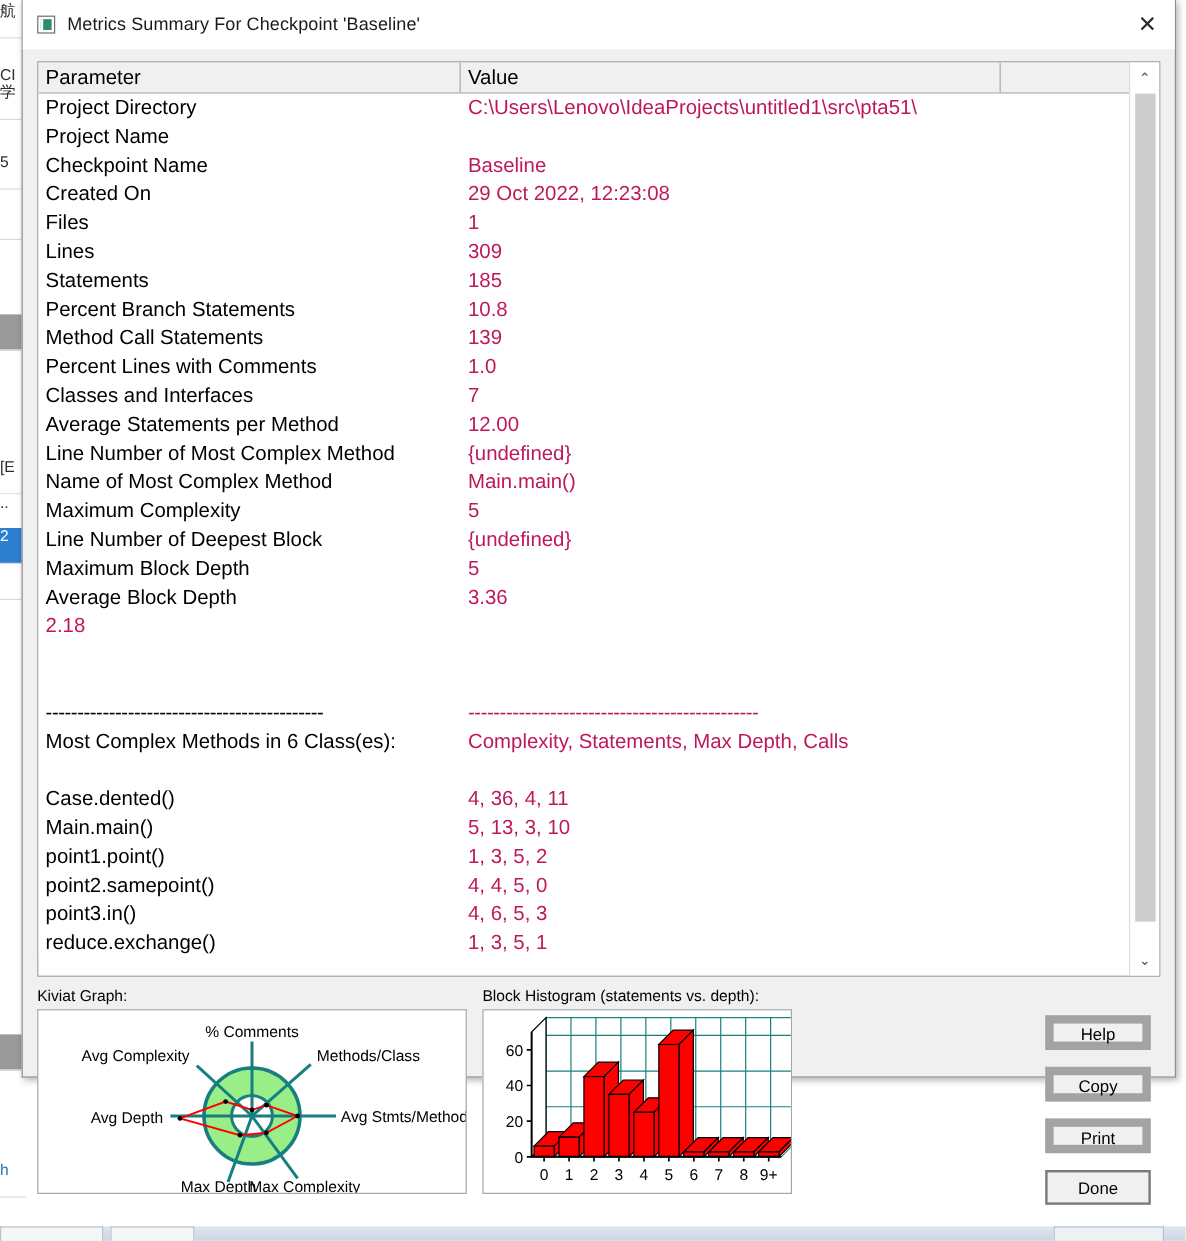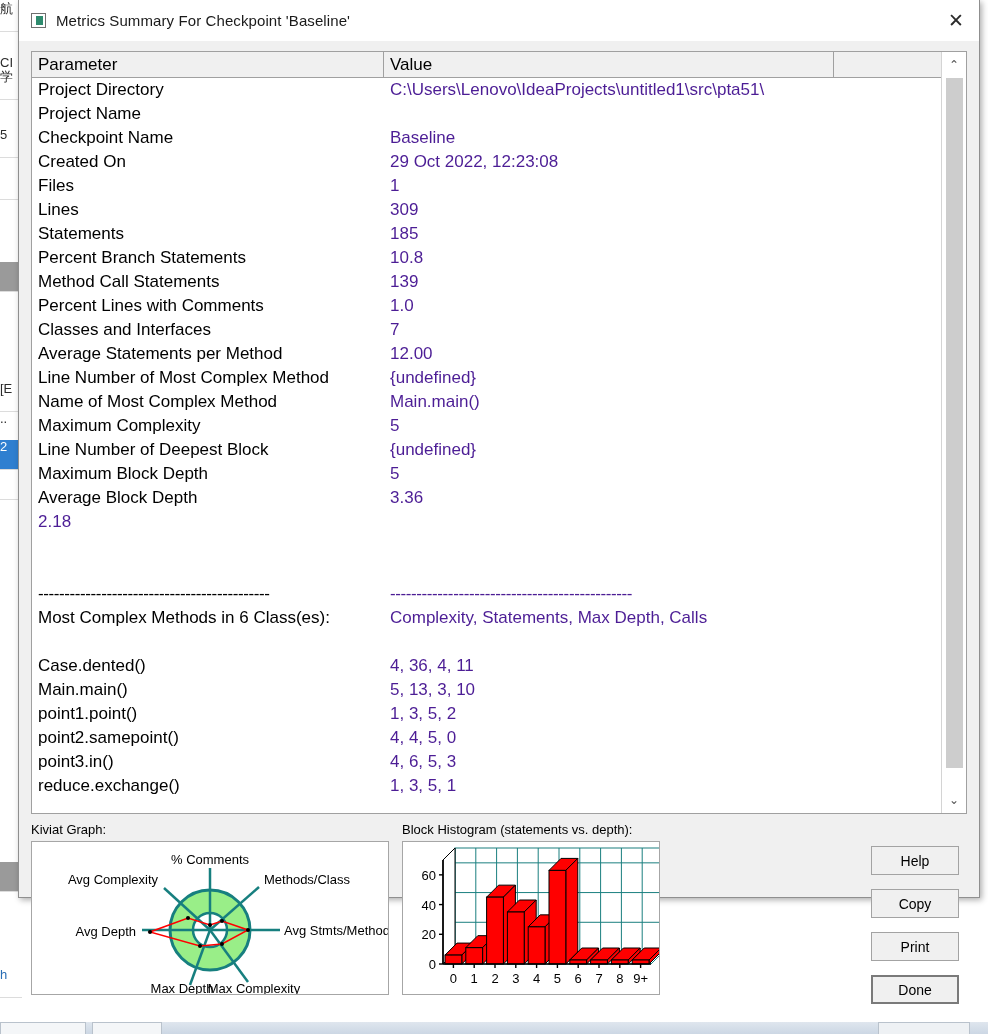--- a/index.html
+++ b/index.html
@@ -107,21 +107,21 @@
 
   #table-rows { position: relative; background: #fff; }
   .trow { display: flex; height: 24px; align-items: center; }
   .trow .c1 {
     width: 352px; flex: none; padding-left: 6px;
     font-size: 17px; color: #000; white-space: nowrap;
     overflow: hidden;
   }
   .trow .c2 {
     flex: 1 1 auto; padding-left: 6px;
-    font-size: 17px; color: #4c1d95; white-space: nowrap;
+    font-size: 17px; color: #be185d; white-space: nowrap;
   }
   .trow.dash .c1, .trow.dash .c2 {
     font-family: "Liberation Sans", sans-serif; letter-spacing: -0.4px;
   }
 
   
   #vscroll {
     width: 25px; flex: none; background: #ffffff;
     border-left: 1px solid #d4d4d4;
     display: flex; flex-direction: column; align-items: center;
@@ -154,21 +154,21 @@
   #kiviat-box { height: 154px; }
   #hist-col { width: 258px; flex: none; margin-left: 13px; }
   #hist-box { height: 154px; }
   #btn-col {
     margin-left: auto; width: 96px; flex: none;
     display: flex; flex-direction: column; gap: 14px;
     padding-top: 24px;
   }
   .dlg-btn {
     height: 29px; width: 88px;
-    background: #f0f0f0; border: 1px solid #a3a3a3;
+    background: #f0f0f0; border: 7px solid #a3a3a3;
     font-size: 14px; color: #000;
     font-family: "Liberation Sans", sans-serif;
     cursor: default;
   }
   .dlg-btn.default { border: 2px solid #7a7a7a; }
 </style>
 </head>
 <body>
 
 <div id="backdrop">

